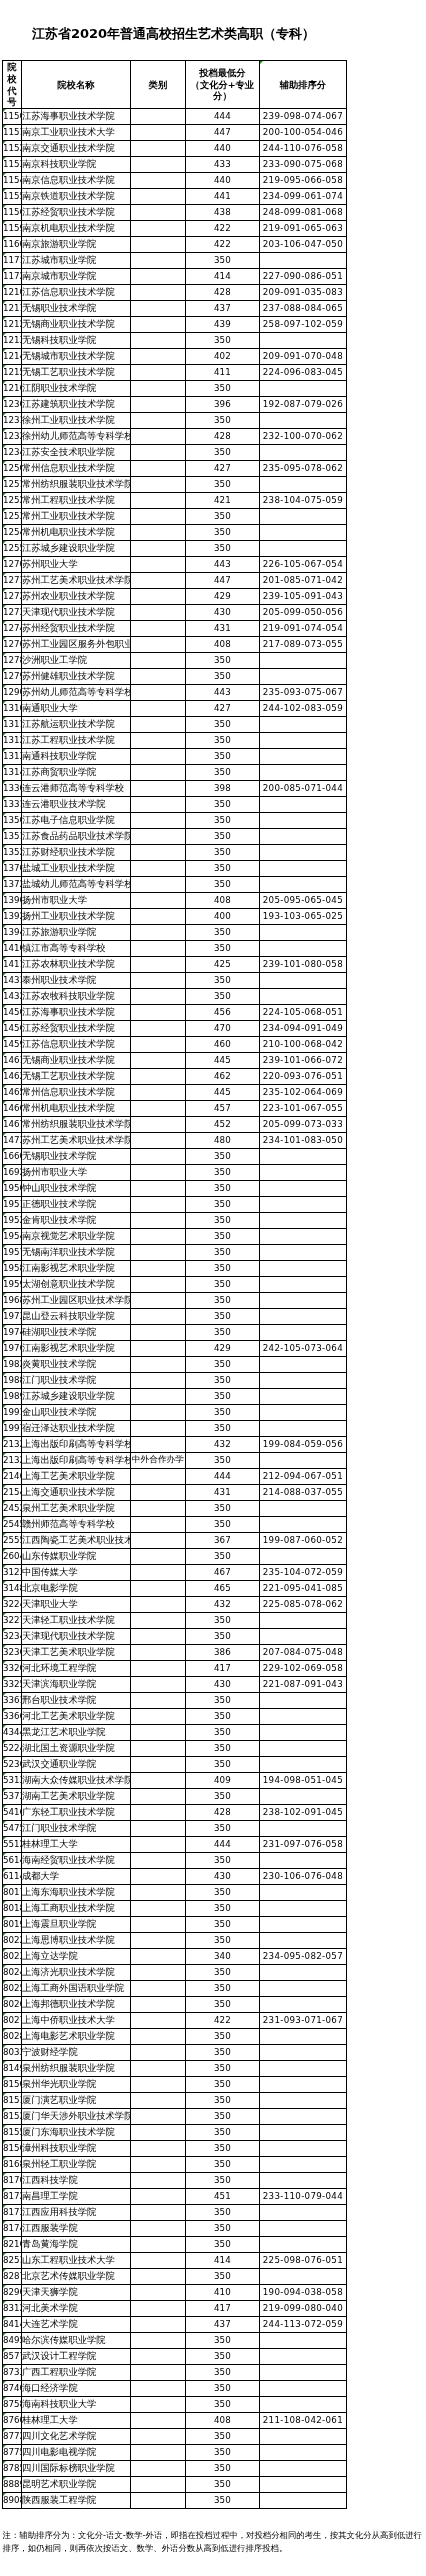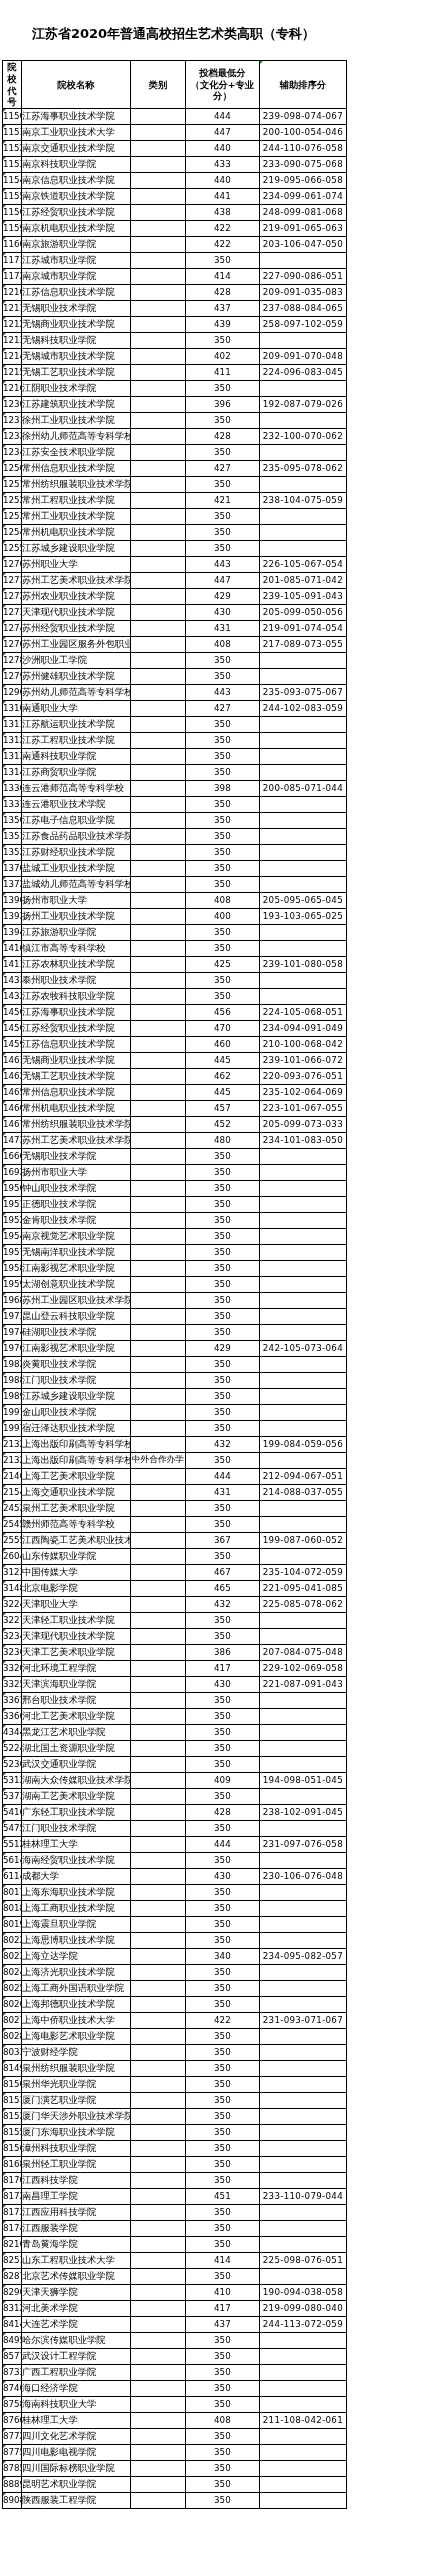--- a/index.html
+++ b/index.html
@@ -1152,14 +1152,15 @@
         <tr>
           <td class="c0">8908</td>
           <td class="c1">陕西服装工程学院</td>
           <td class="c2"></td>
           <td class="c3">350</td>
           <td class="c4"></td>
         </tr>
       </tbody>
   </table>
 
+  <div class="note">注：辅助排序分为：文化分-语文-数学-外语，即指在投档过程中，对投档分相同的考生，按其文化分从高到低进行排序，如仍相同，则再依次按语文、数学、外语分数从高到低进行排序投档。</div>
 </div>
 
 
 </body></html>

